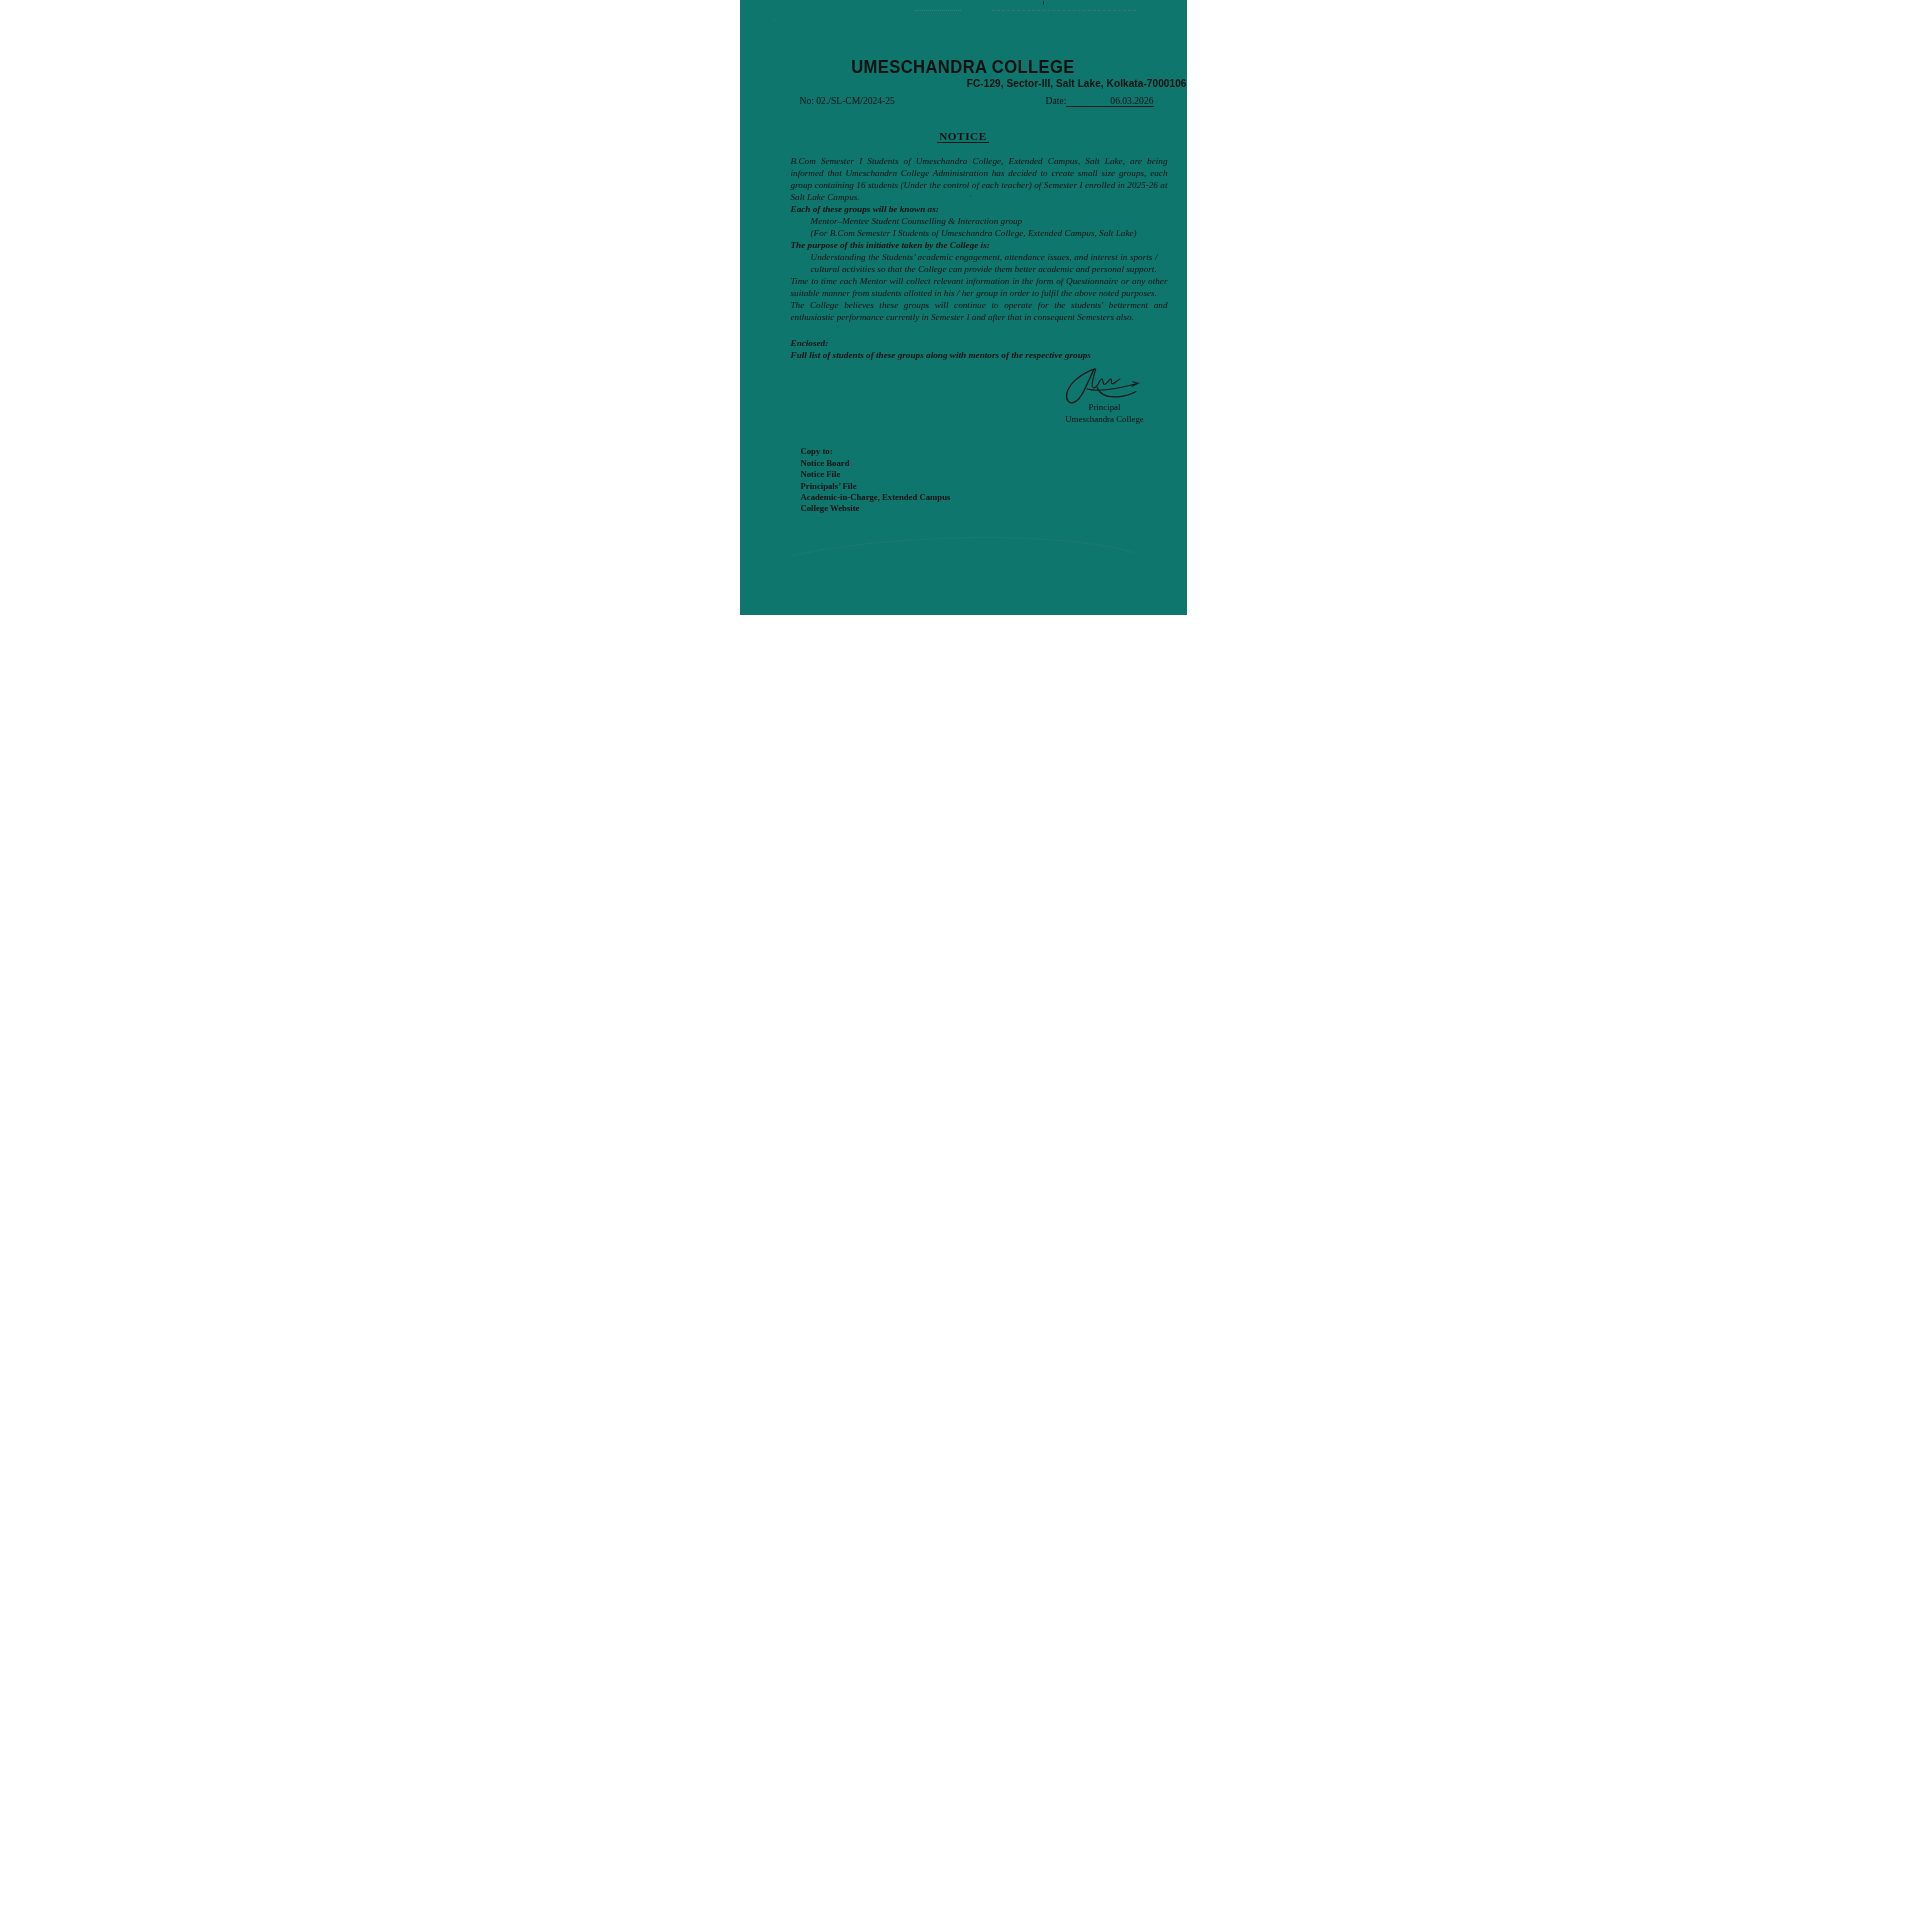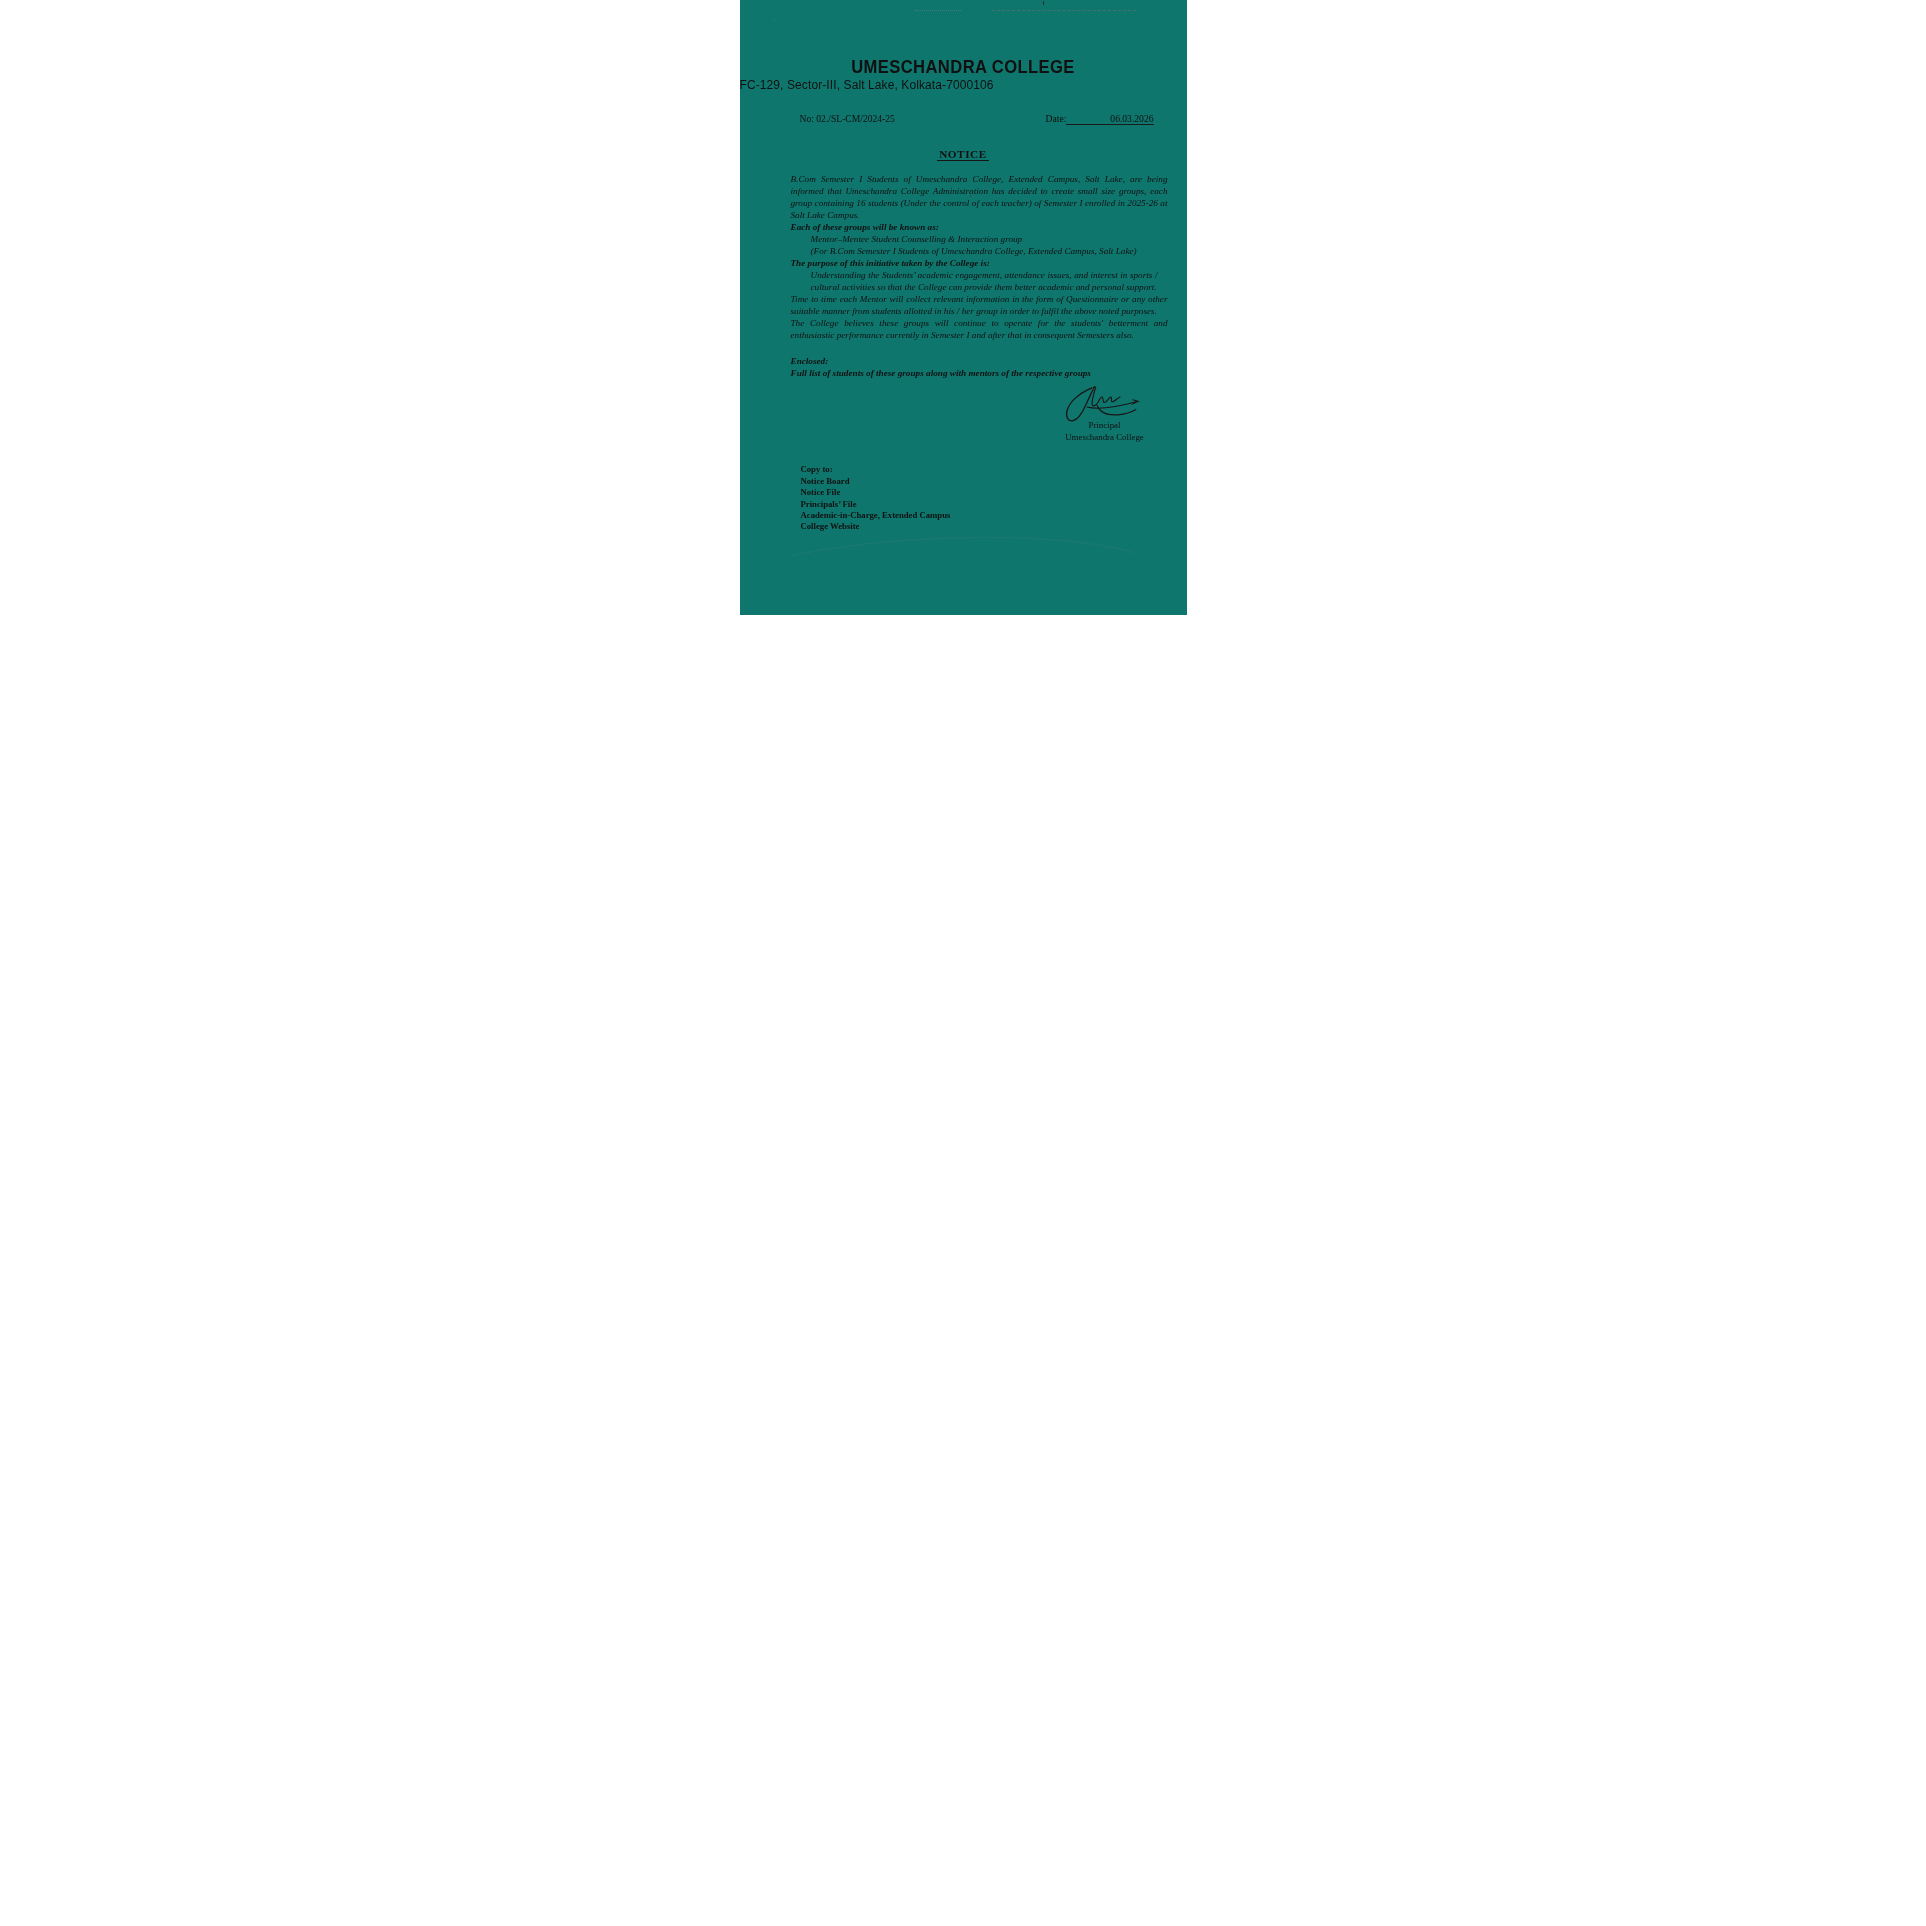--- a/index.html
+++ b/index.html
@@ -23,31 +23,31 @@
     padding-top: 56px;
     text-align: center;
     font-family: "Liberation Sans", "DejaVu Sans", sans-serif;
     font-weight: bold;
     font-size: 16.6px;
     letter-spacing: 0.4px;
     transform: scaleY(1.05);
   }
   .college-address {
     margin: 1.5px 0 0 0;
-    text-align: left;
+    text-align: right;
     font-family: "Liberation Sans", "DejaVu Sans", sans-serif;
-    font-weight: normal;
-    font-size: 12px;
+    font-weight: bold;
+    font-size: 10px;
     letter-spacing: 0.1px;
   }
   .ref-row {
     display: flex;
     justify-content: space-between;
     padding: 0 33px 0 60px;
-    margin-top: 21px;
+    margin-top: 6px;
     font-size: 9.6px;
   }
   .date-value {
     border-bottom: 1.2px solid #1a1a1a;
     padding-bottom: 0.4px;
     padding-left: 44px;
   }
   .notice-title {
     width: fit-content;
     margin: 24px auto 0 auto;

